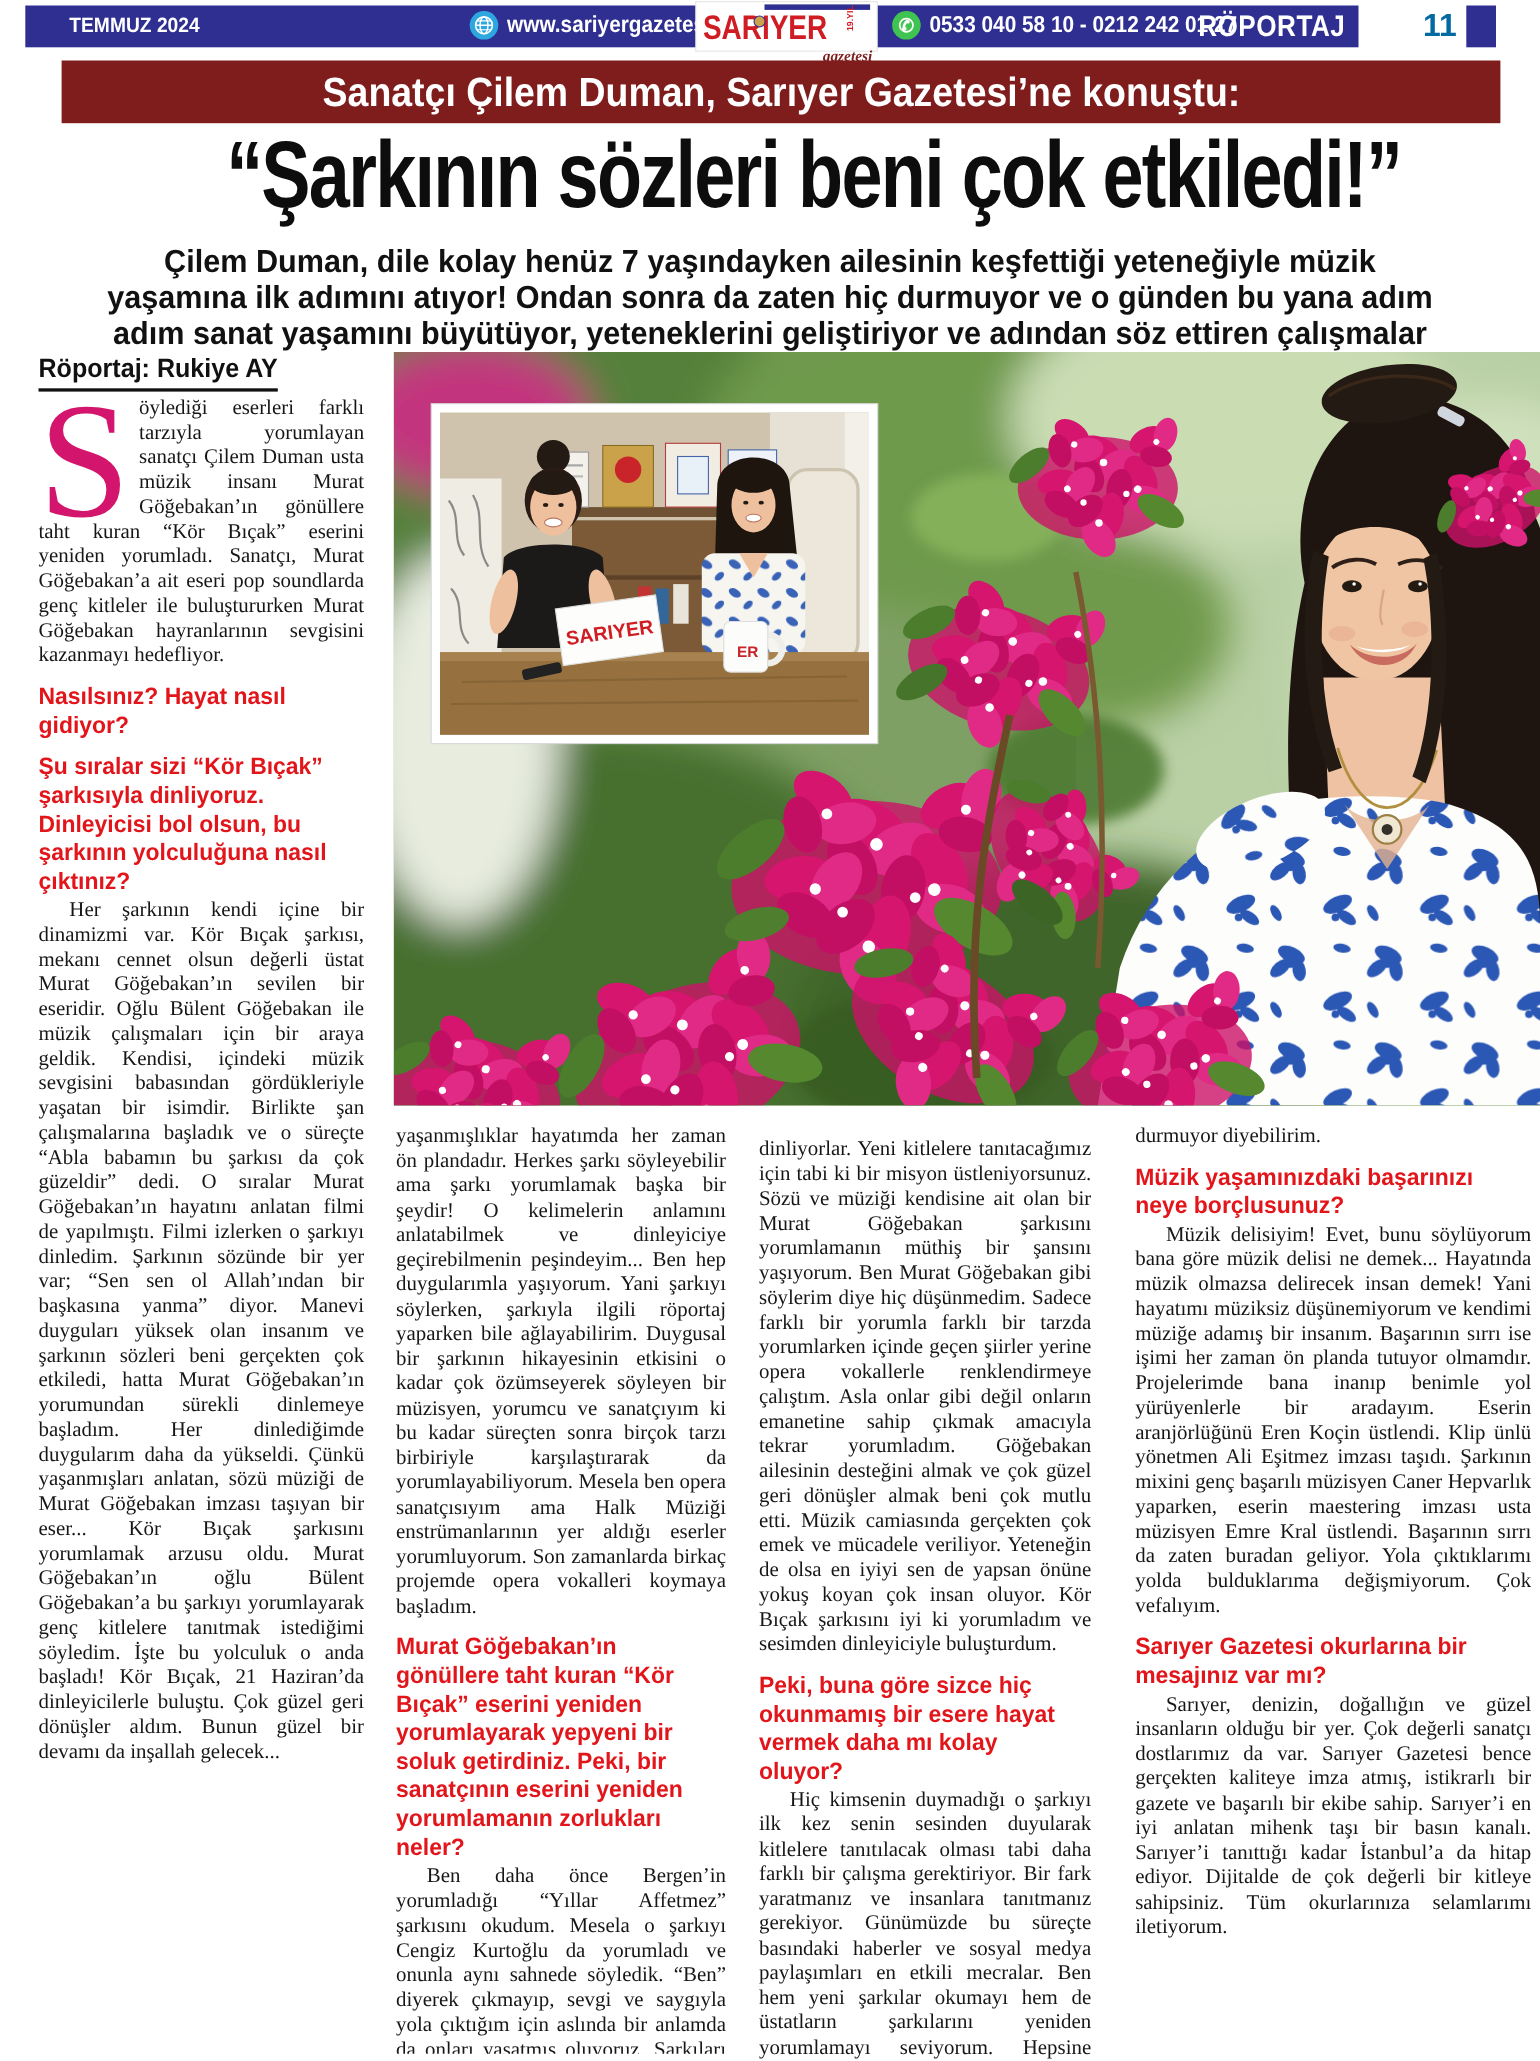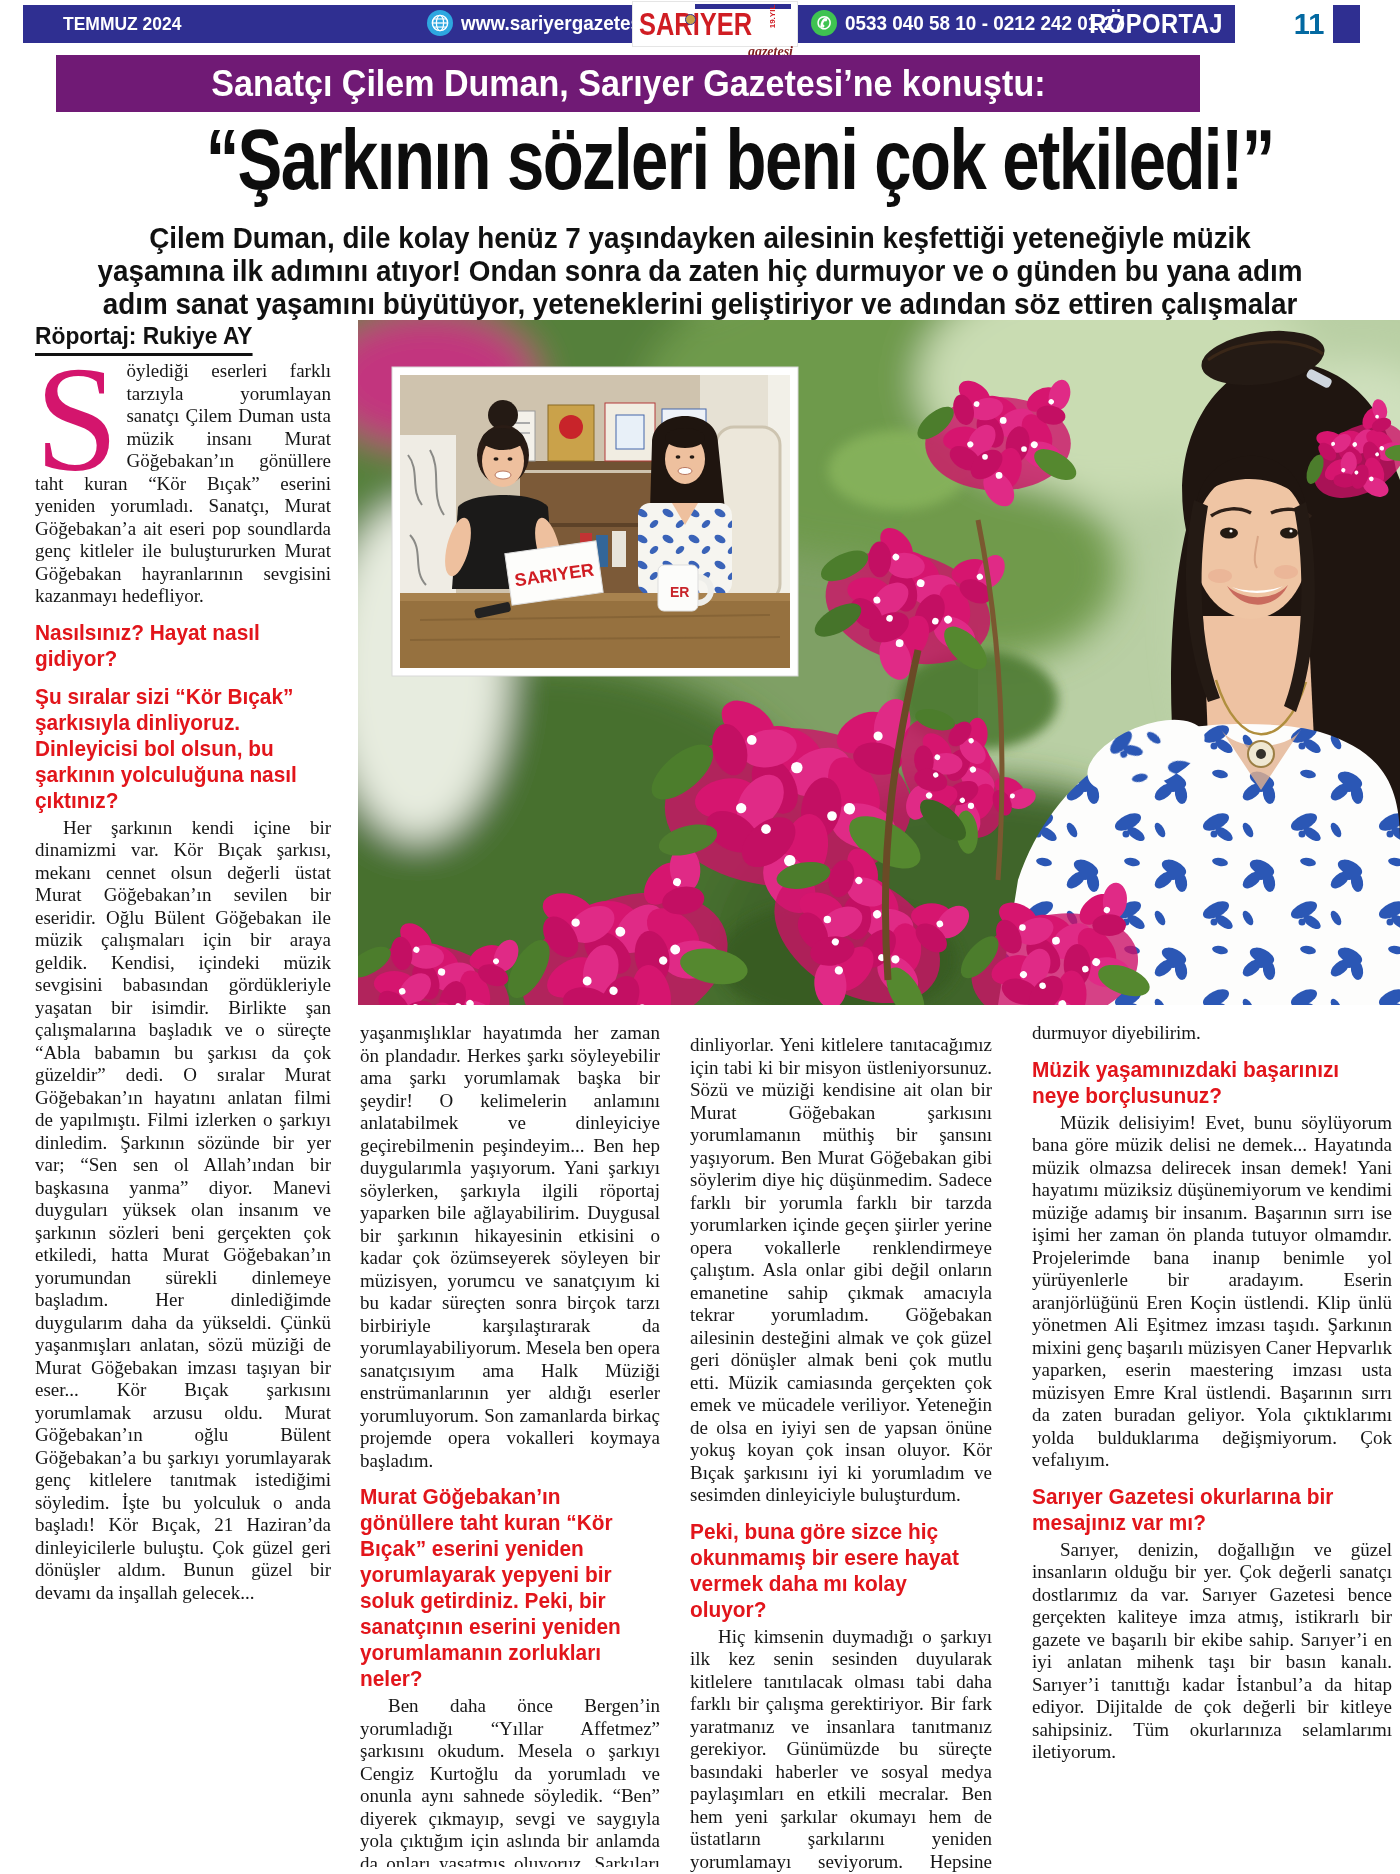--- a/index.html
+++ b/index.html
@@ -20,21 +20,21 @@
   .logo-panel{position:absolute;left:610px;top:-3px;width:164px;height:44px;background:#fff;box-shadow:0 0 0 1px #e5e5e5;}
   .logo-top-strip{position:absolute;right:6px;top:2px;width:96px;height:5px;background:#2f2f91;}
   .logo-main{position:absolute;left:6px;top:5px;font-size:31px;font-weight:bold;color:#d01d23;transform:scaleX(.82);transform-origin:left;letter-spacing:0px;white-space:nowrap;}
   .logo-star{position:absolute;left:52px;top:12px;width:9px;height:9px;border-radius:50%;background:#caa24a;border:1px solid #2f2f91;}
   .logo-script{position:absolute;right:4px;bottom:-14px;font-family:"Liberation Serif",serif;font-style:italic;font-size:14px;color:#7f1d1d;font-weight:bold;}
   .logo-year{position:absolute;right:12px;top:10px;font-size:8px;color:#d01d23;font-weight:bold;transform:rotate(-90deg);transform-origin:center;}
   .pagenum{left:1287px;top:5px;width:44px;height:38px;background:#fff;color:#0369a1;font-weight:bold;font-size:29px;display:flex;align-items:center;justify-content:center;}
   .corner{left:1333px;top:5px;width:27px;height:38px;background:#2f2f91;}
 
   
-  .banner{left:56px;top:55px;width:1144px;height:57px;background:#701a75;display:flex;align-items:center;justify-content:center;}
+  .banner{left:56px;top:55px;width:1308px;height:57px;background:#7f1d1d;display:flex;align-items:center;justify-content:center;}
   .banner span{color:#fff;font-weight:bold;font-size:37px;transform:scaleX(.92);white-space:nowrap;}
   .headline{left:0;top:110px;width:1400px;text-align:center;padding-left:40px;}
   .headline span{display:inline-block;font-size:86px;font-weight:bold;color:#0d0d0d;letter-spacing:-2px;transform:scaleX(.78);transform-origin:center;white-space:nowrap;}
   .standfirst{left:70px;top:222px;width:1260px;text-align:center;}
   .standfirst span{display:inline-block;font-size:29px;line-height:33px;font-weight:bold;color:#111;transform:scaleX(.96);transform-origin:center;}
   .byline{left:35px;top:322px;font-size:24px;font-weight:bold;color:#111;border-bottom:3px solid #111;padding-bottom:3px;transform:scaleX(.95);transform-origin:left;}
 
   
   .col{font-family:"Liberation Serif",serif;font-size:19px;line-height:22.5px;text-align:justify;color:#161616;overflow:hidden;}
   .col p{margin:0;text-indent:28px;}

